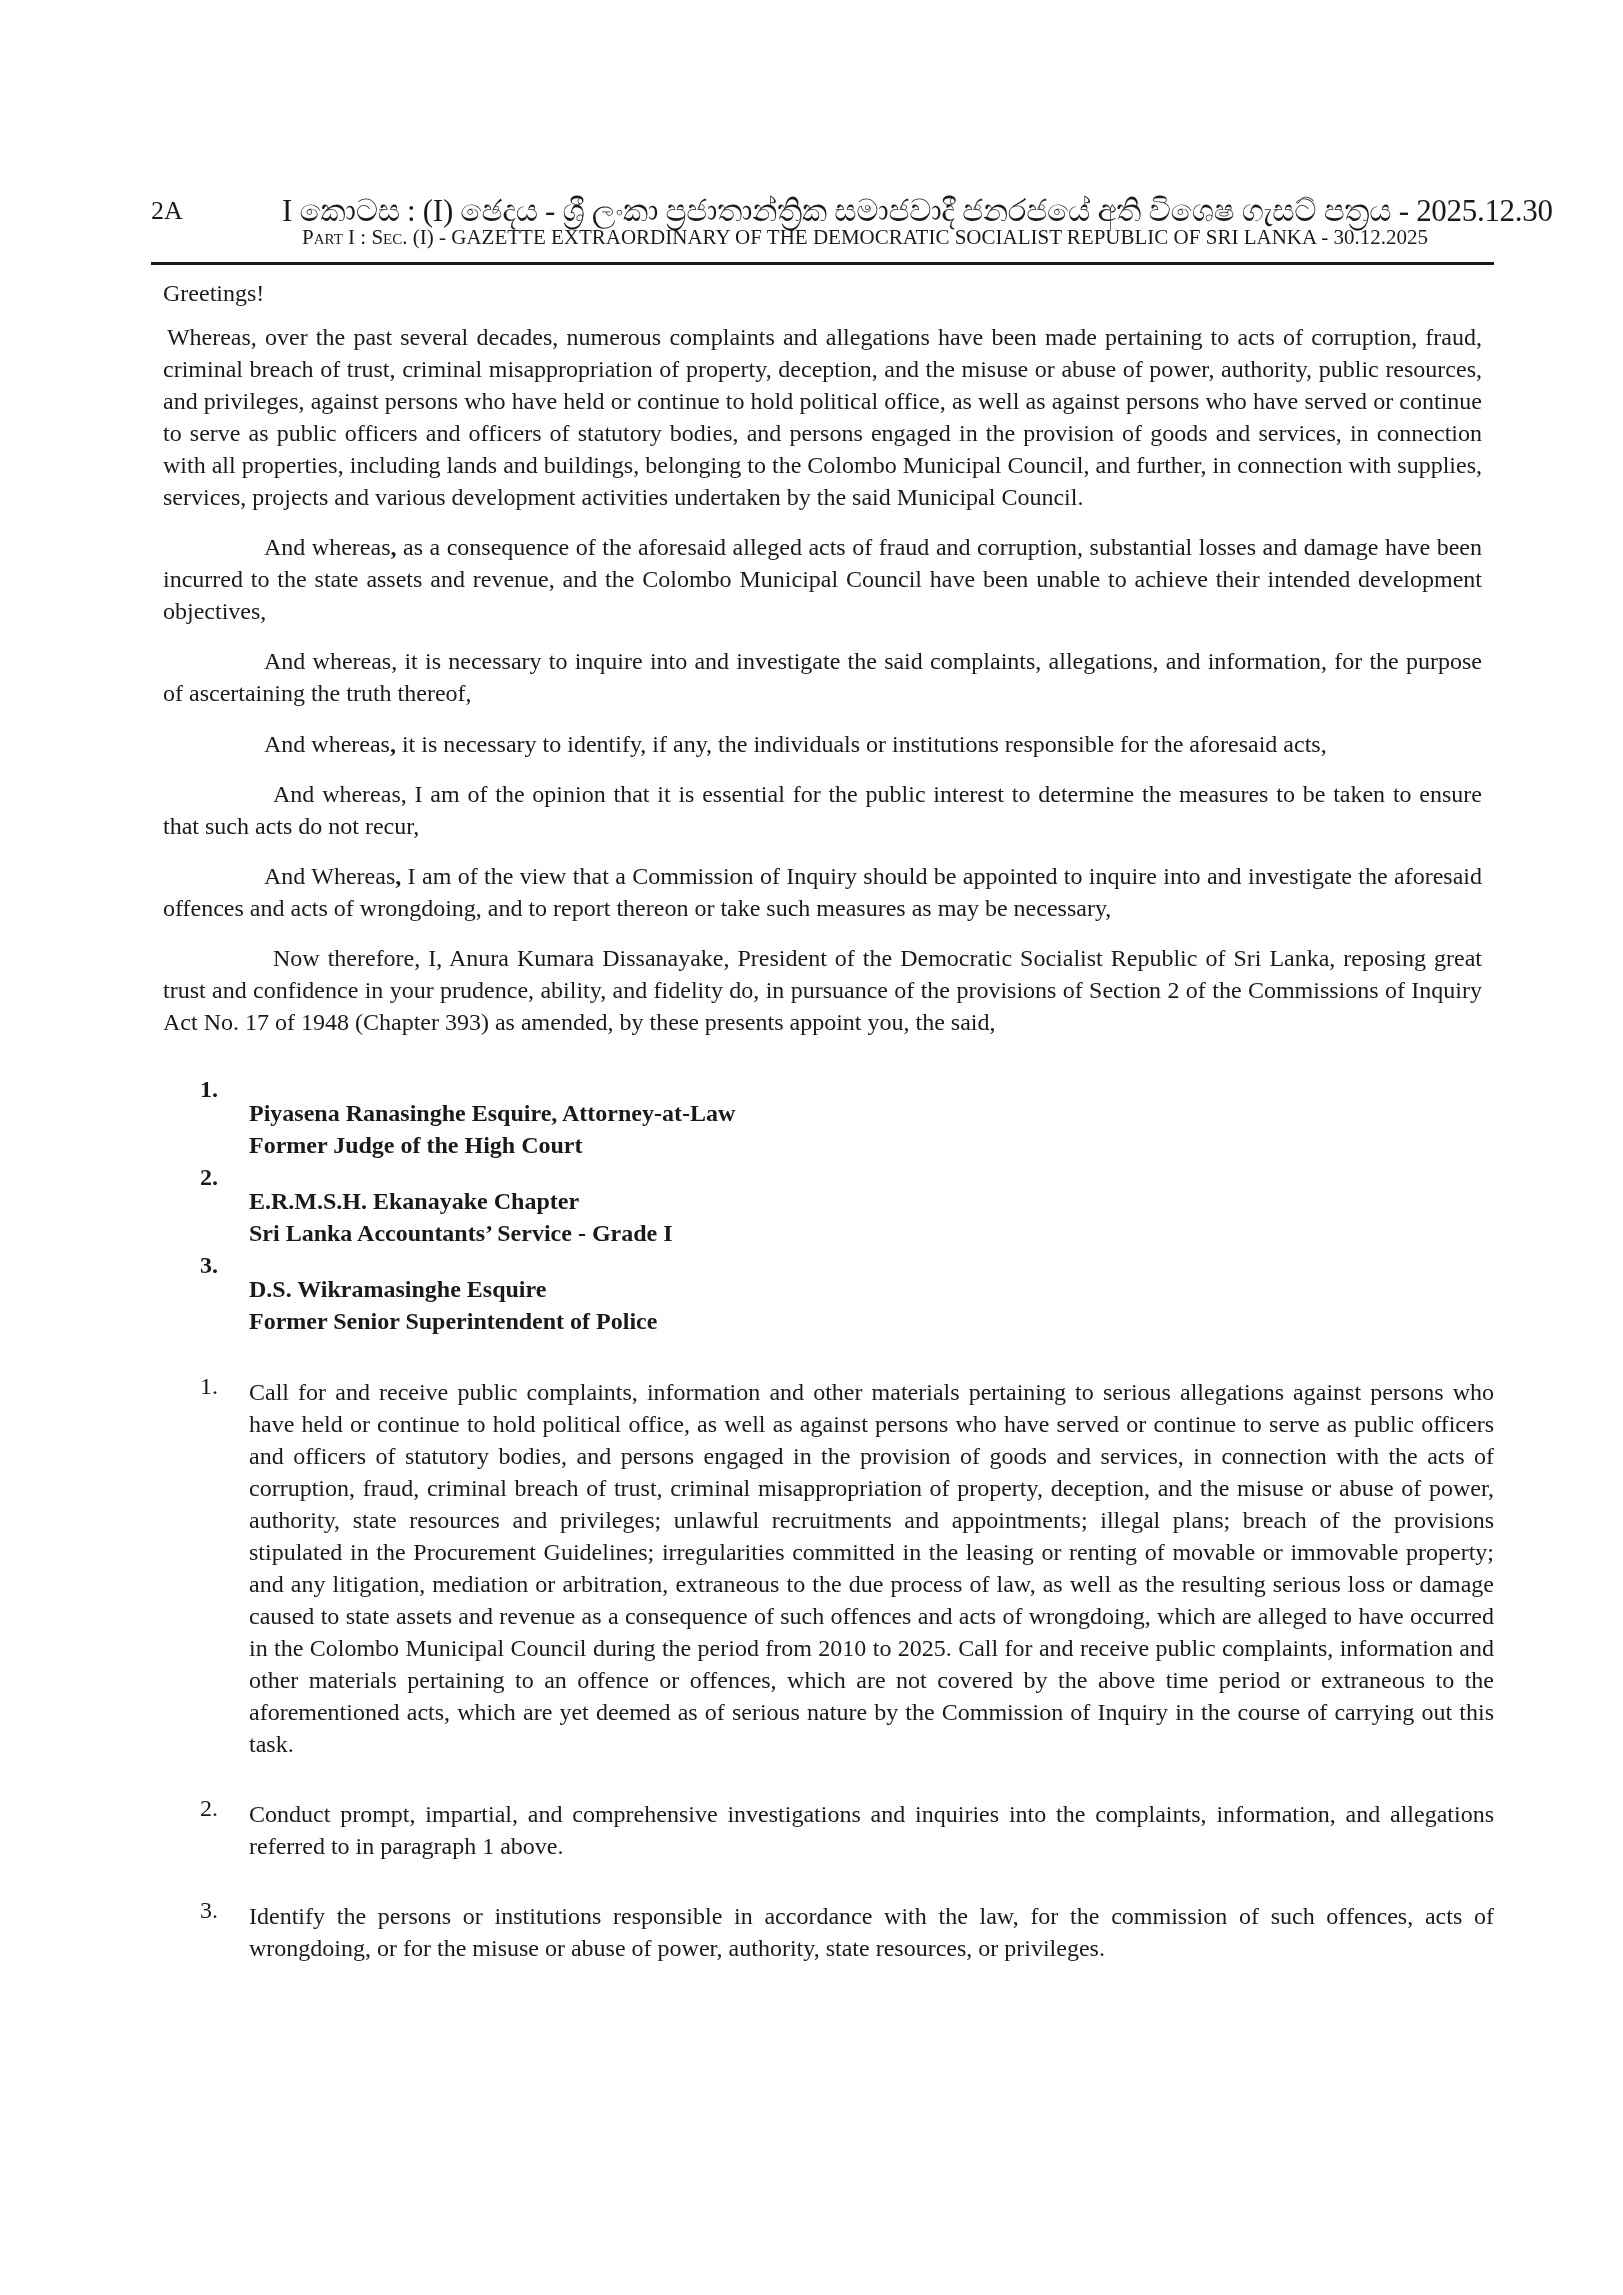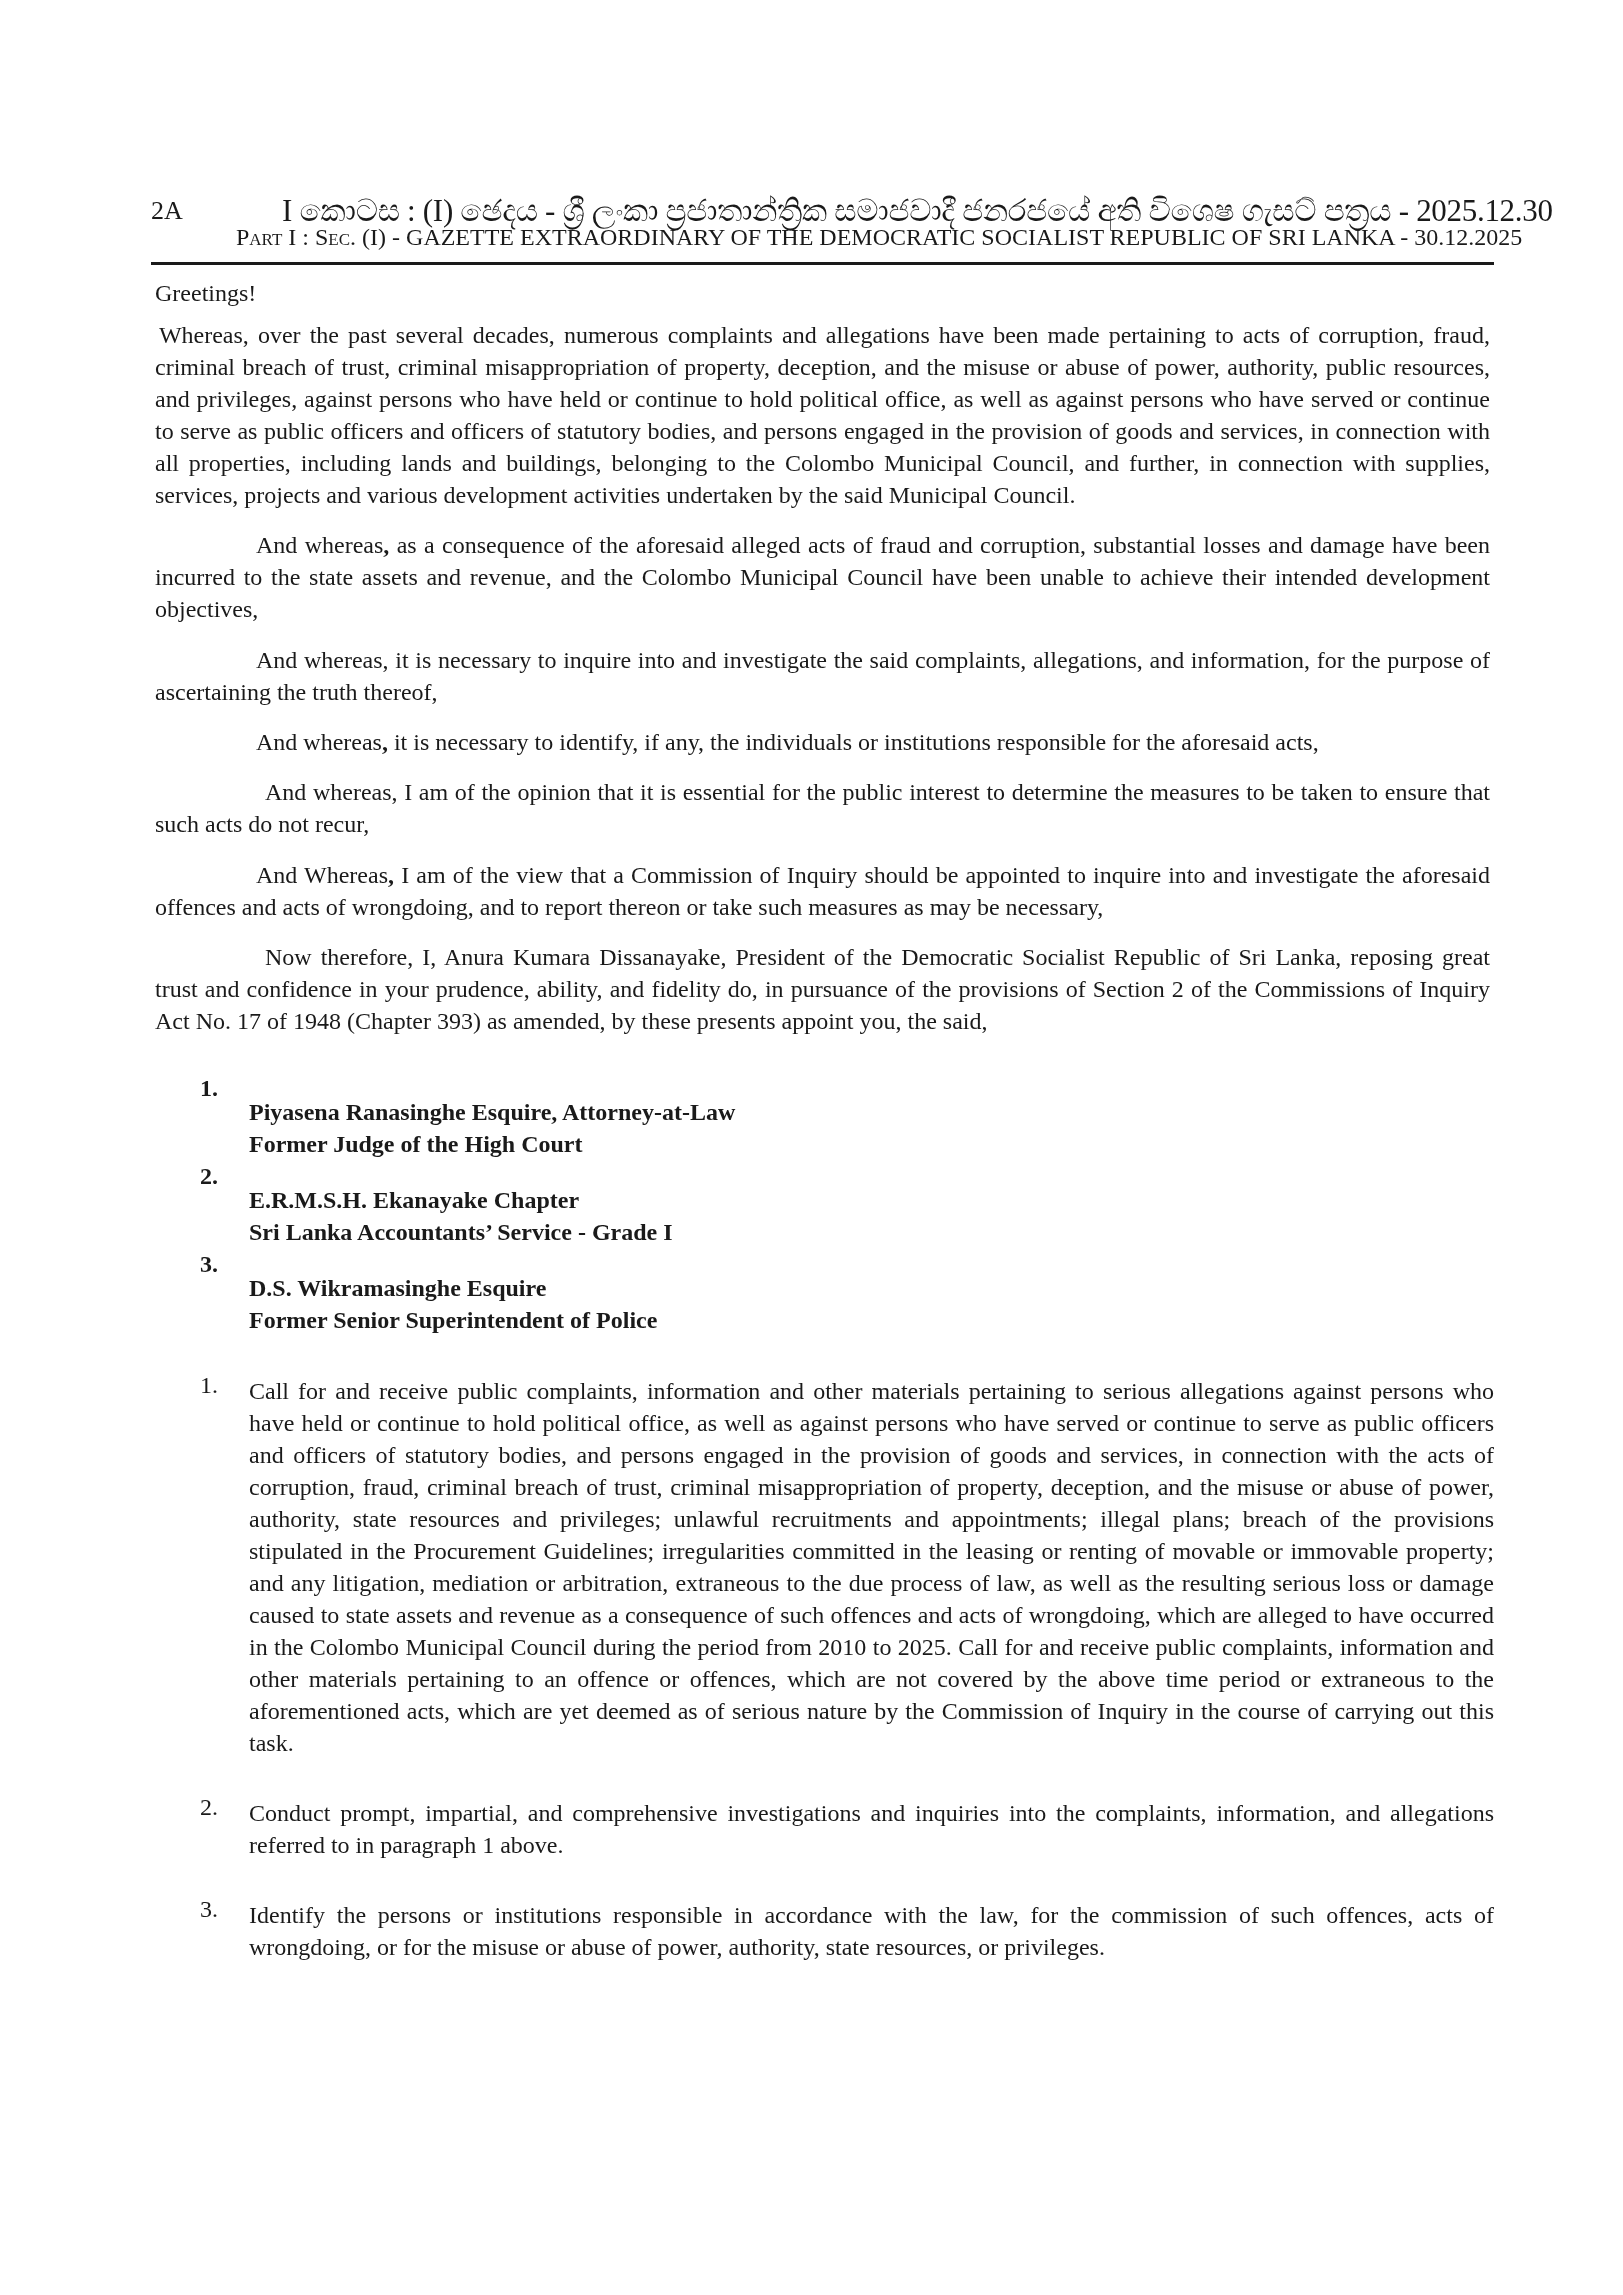--- a/index.html
+++ b/index.html
@@ -23,33 +23,33 @@
       font-size: 26px; line-height: 31px;
     }
     .hdr-si {
       position: absolute; left: 131px; right: 0; top: 5.2px;
       font-size: 31px; line-height: 31px;
       text-align: center; white-space: nowrap;
       letter-spacing: -0.3px;
     }
     .hdr-en {
       position: absolute; left: 85px; right: 0; top: 34px;
-      font-size: 24px; line-height: 26px;
+      font-size: 21px; line-height: 26px;
       text-align: center; white-space: nowrap;
     }
     .hdr-en .sc { font-variant: small-caps; }
     .rule {
       height: 2.6px; background: #1a1a1a; margin-top: 1.3px;
     }
     .body-text {
       font-size: 24px;
       line-height: 32px;
       text-align: justify;
     }
-    p { margin: 4px; }
+    p { margin: 12px; }
     .greet { margin-top: 11.8px; }
     .para { margin-top: 9.2px; }
     .para.first { text-indent: 3.9px; margin-top: 10.5px; }
     .para.ind { text-indent: 101px; margin-top: 18.3px; }
     .para.ind2 { text-indent: 110px; margin-top: 18.3px; }
     b.c { font-weight: bold; }
     .commissioners {
       margin-top: 35px;
       padding-left: 49px;
       font-weight: bold;

